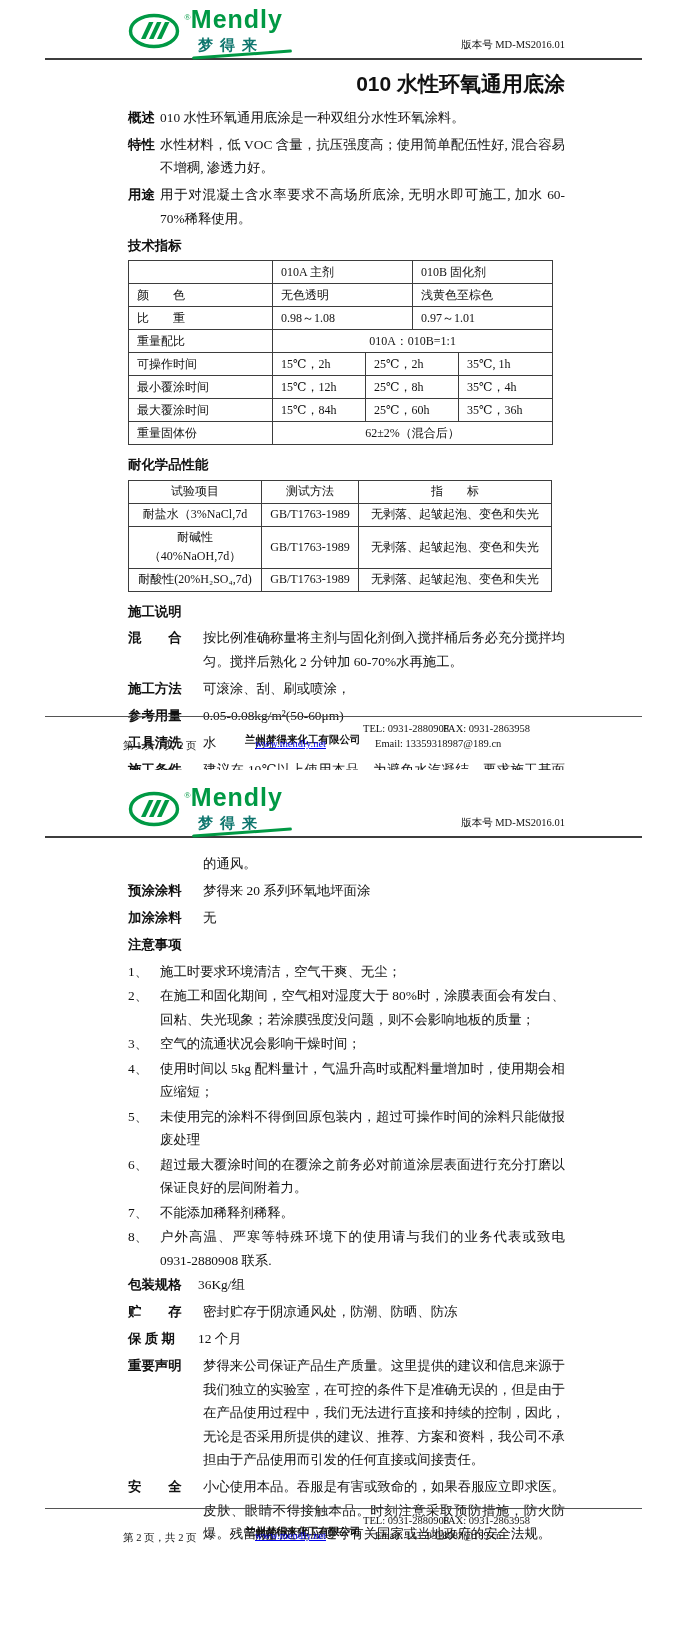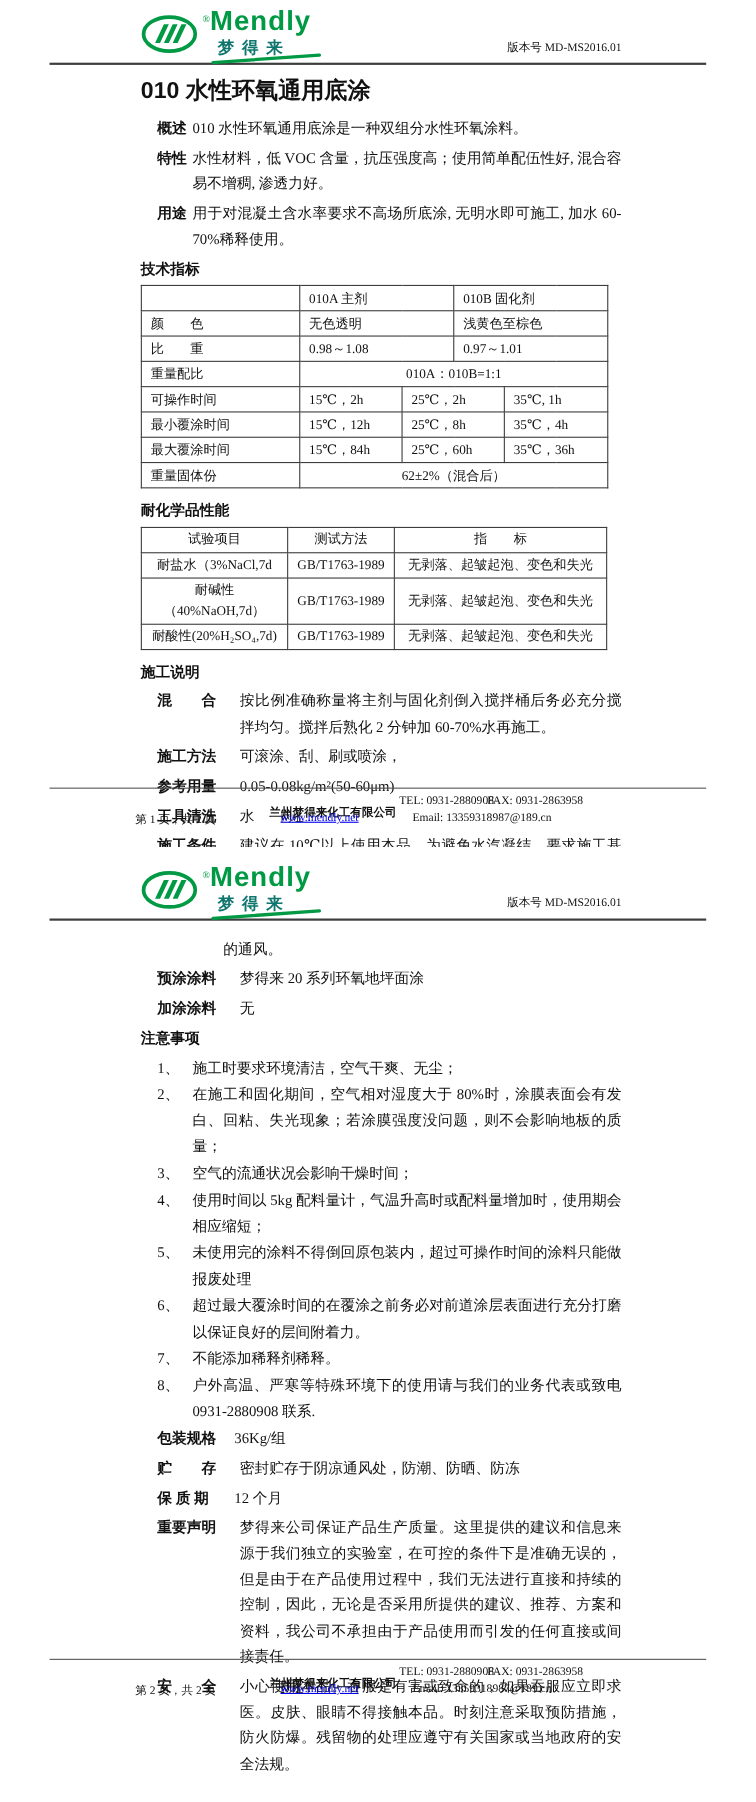--- a/index.html
+++ b/index.html
@@ -29,23 +29,23 @@
   }
   .logo-swoosh { position: absolute; left: 8px; bottom: -3px; width: 100px; height: 2.5px;
     background: #009944; transform: rotate(-4deg); border-radius: 2px; }
   .version { margin-left: auto; font-size: 10.5px; line-height: 14px; padding-bottom: 1px; }
   .rule { border: none; border-top: 2px solid #3d3d3d; margin: 5px 45px 0 45px; }
 
   
   .content { margin: 0 122px 0 128px; }
   .doc-title {
     font-family: "Liberation Sans", "DejaVu Sans", sans-serif;
-    font-size: 21px; font-weight: bold; line-height: 26px; margin: 11px 0 9px 0;
+    font-size: 21px; font-weight: bold; line-height: 26px; margin: 11px 0 9px 0; text-align: right;
   }
-  .row { display: flex; margin-bottom: 3.5px; margin-left: 15px; }
+  .row { display: flex; margin-bottom: 3.5px; }
   .row .lbl { font-weight: bold; flex: 0 0 32px; }
   .row.wide .lbl { flex: 0 0 75px; }
   .row .txt { flex: 1; text-align: justify; }
   .heading { font-weight: bold; margin: 1px 0 3px 0; }
   .cont-para { margin: 14px 0 4px 75px; }
 
   
   table { border-collapse: collapse; table-layout: fixed; margin: 1px 0 8px 0; font-size: 12px; }
   td { border: 1px solid #3d3d3d; padding: 1.5px 8px; height: 22.5px; line-height: 19px; overflow: hidden; }
   .tech { width: 424px; }

